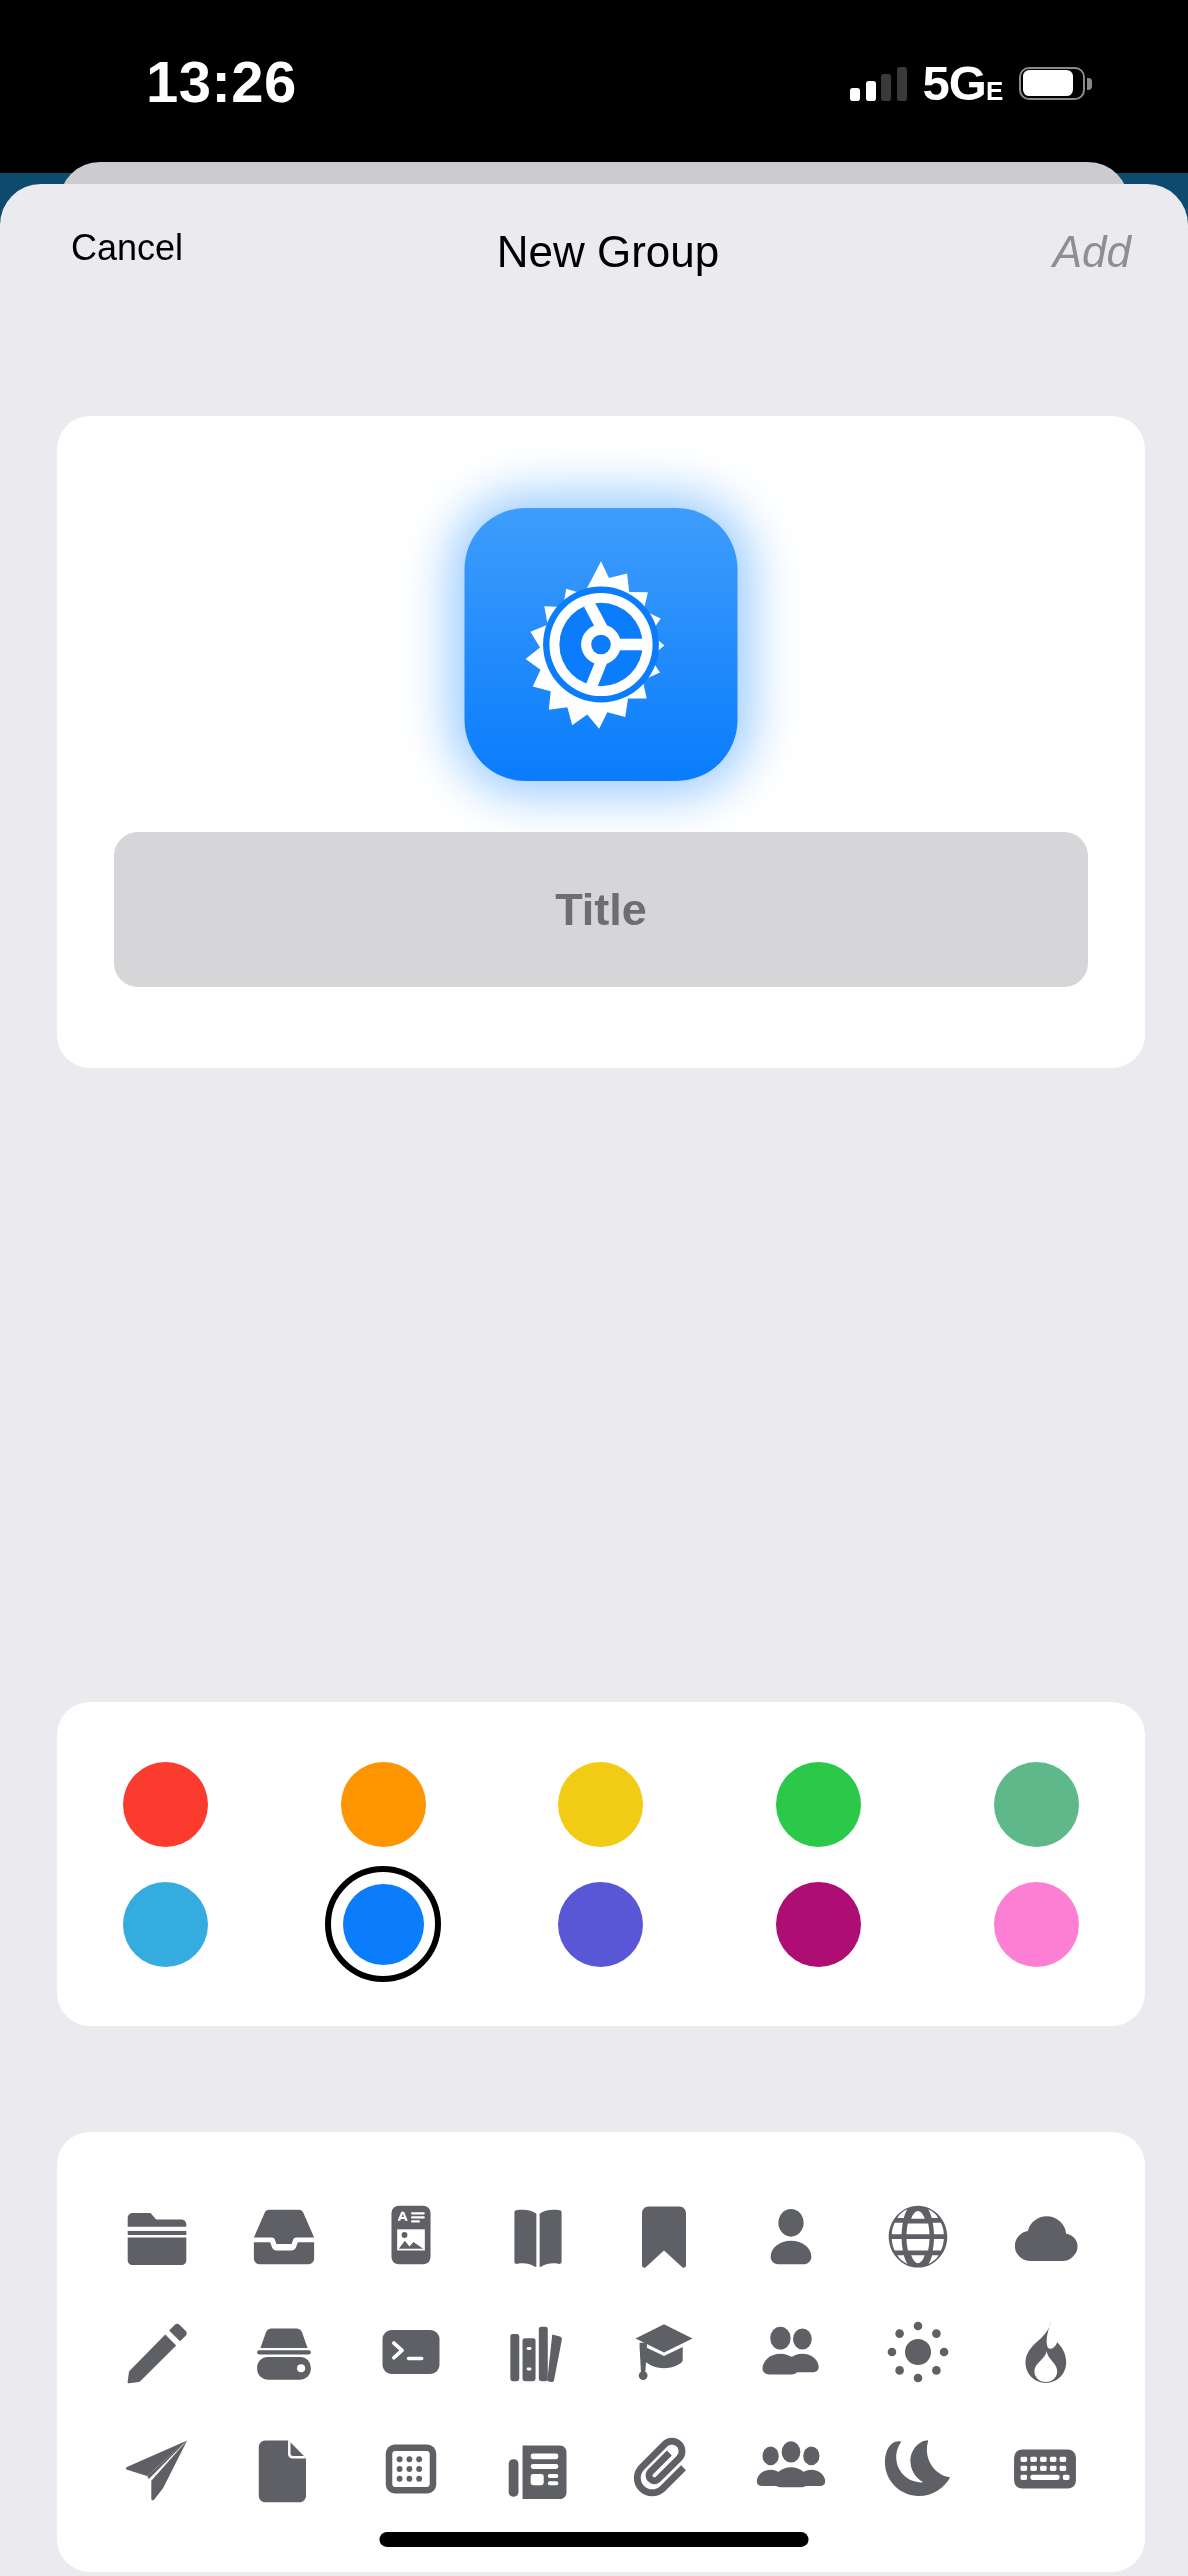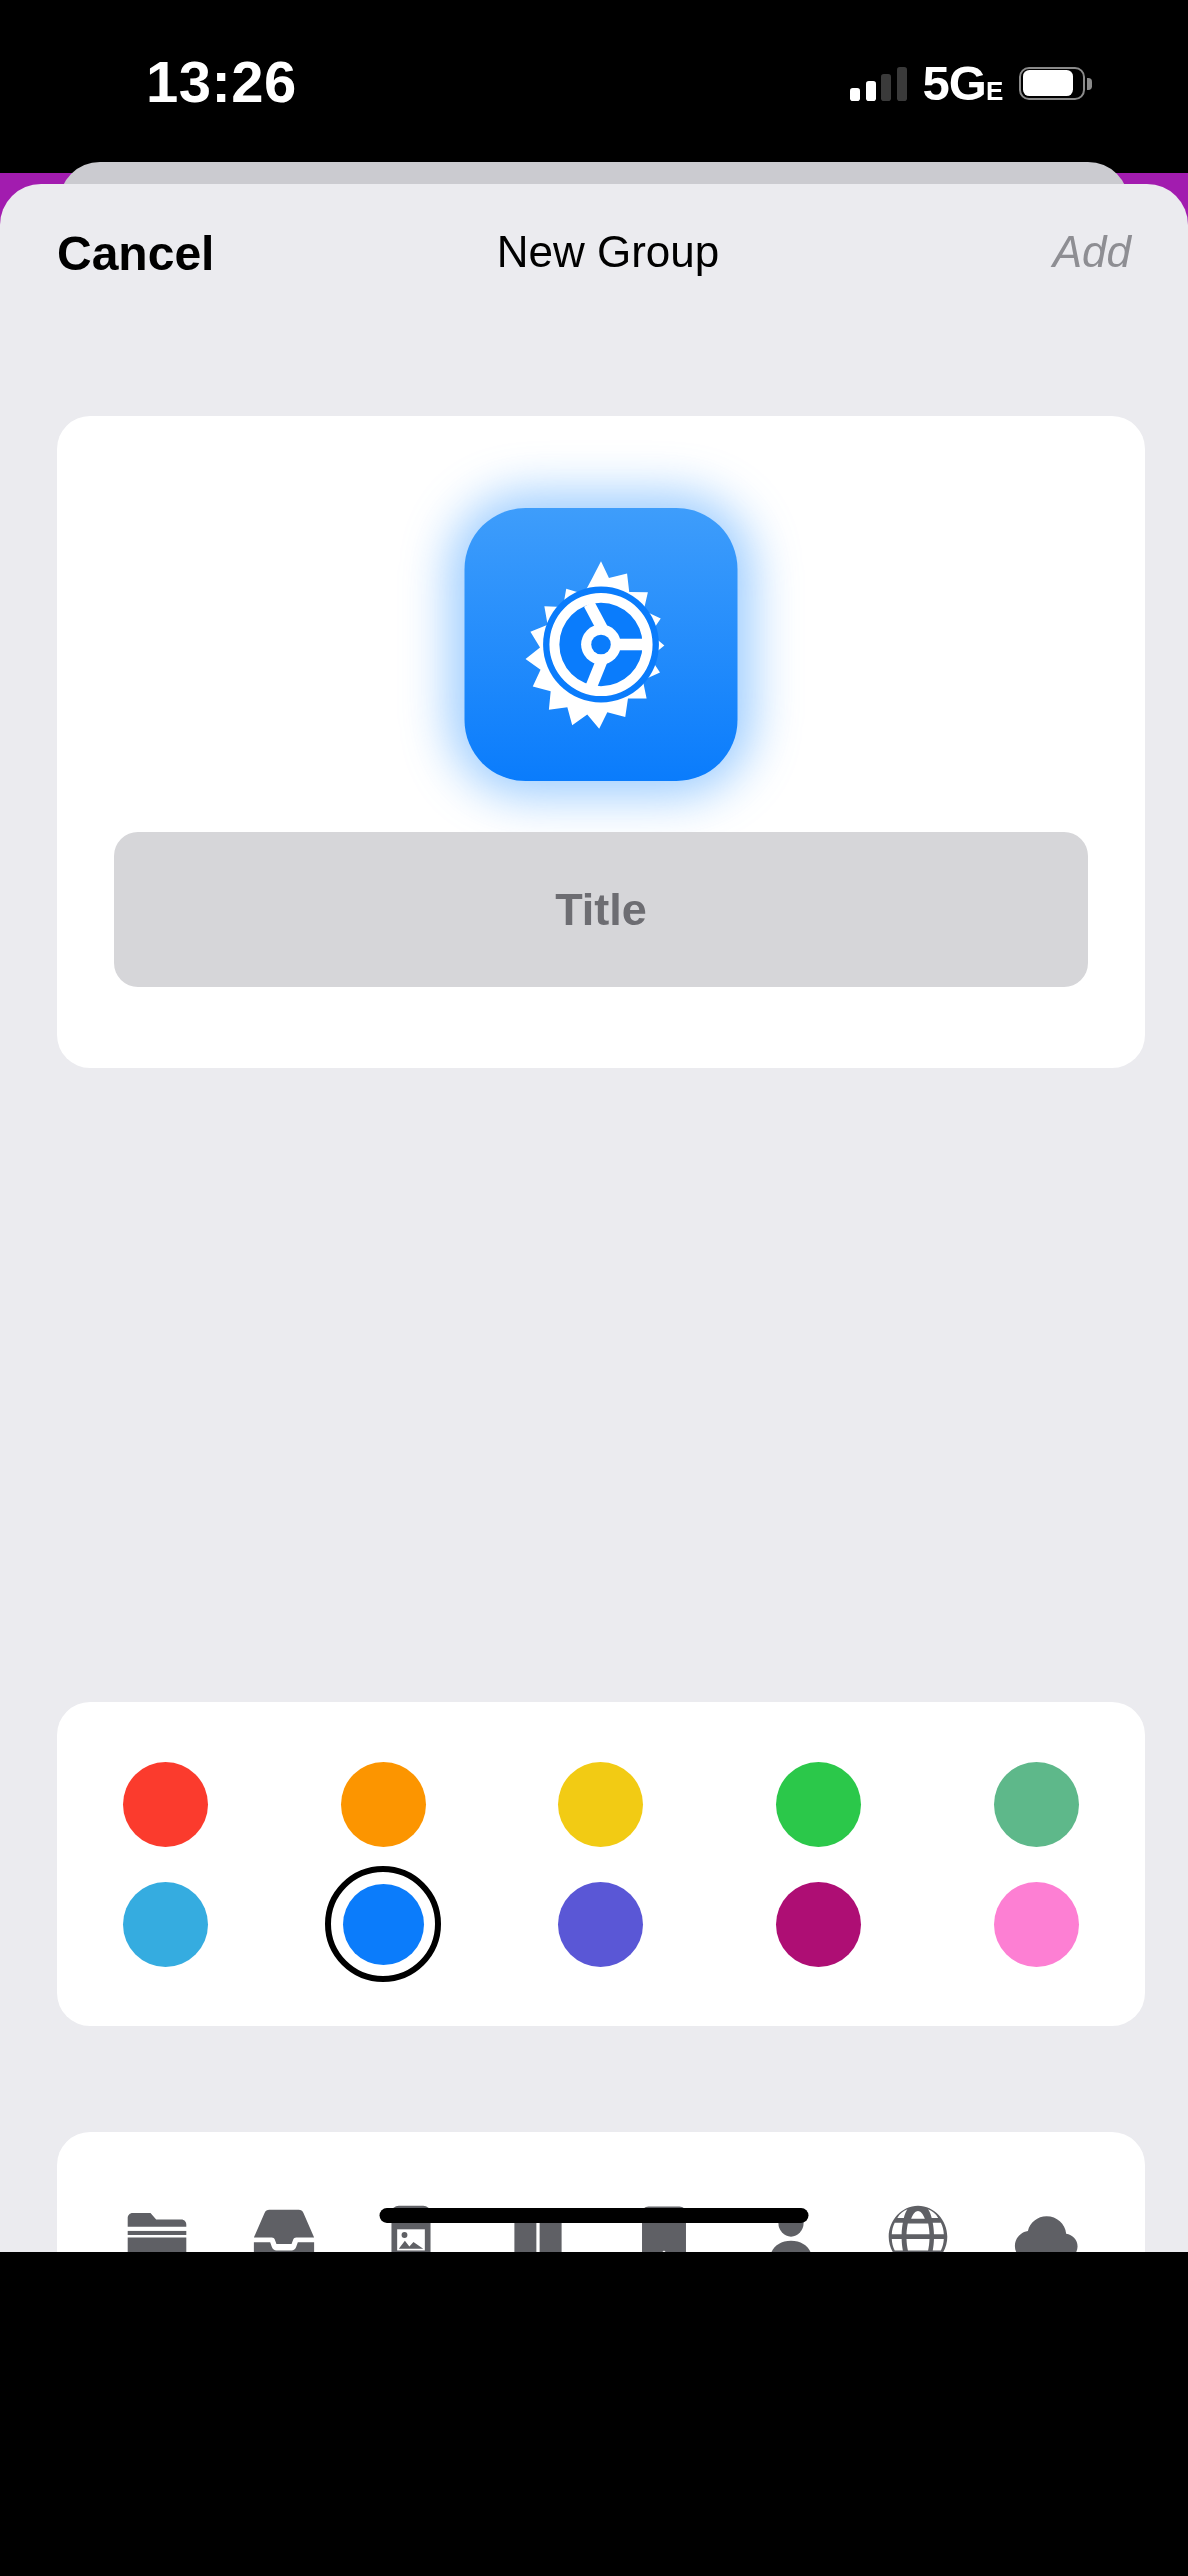--- a/index.html
+++ b/index.html
@@ -2,21 +2,21 @@
 <html style="font-size:14.7px"><head>
 <meta charset="utf-8">
 <style>
   * { margin:0; padding:0; box-sizing:border-box; }
   html,body {
     width:1188px; height:2576px;
     background:#000;
     font-family:"Liberation Sans", sans-serif;
     overflow:hidden;
   }
-  #screen { position:relative; width:1188px; height:2252px; background:#a21caf; }
+  #screen { position:relative; width:1188px; height:2576px; background:#0c4a6e; }
 
   
   .statusbar {
     position:absolute; top:0; left:0; width:1188px; height:173px;
     background:#000; color:#fff; z-index:30;
   }
   .sb-time {
     position:absolute; left:146px; top:48px;
     font-size:58px; font-weight:700; letter-spacing:0.5px; color:#fff;
   }
@@ -57,22 +57,22 @@
     position:absolute; left:0; right:0; top:184px; bottom:0;
     background:#ebebef; border-radius:41px 41px 0 0; z-index:40;
     overflow:hidden;
   }
 
   
   .navbar {
     position:relative; height:138px; width:100%;
   }
   .nav-cancel {
-    position:absolute; left:57px; top:46px;
-    font-size:48px; color:#000; font-weight:700; line-height:1;
+    position:absolute; left:71px; top:46px;
+    font-size:36px; color:#000; font-weight:400; line-height:1;
   }
   .nav-title {
     position:absolute; left:0; right:0; top:46px; text-align:center;
     font-size:44px; font-weight:400; color:#000; line-height:1;padding-left:28px;
   }
   .nav-add {
     position:absolute; right:57px; top:46px;
     font-size:44px; color:#8e8e93; font-weight:400; line-height:1;font-style:italic;
   }
 

